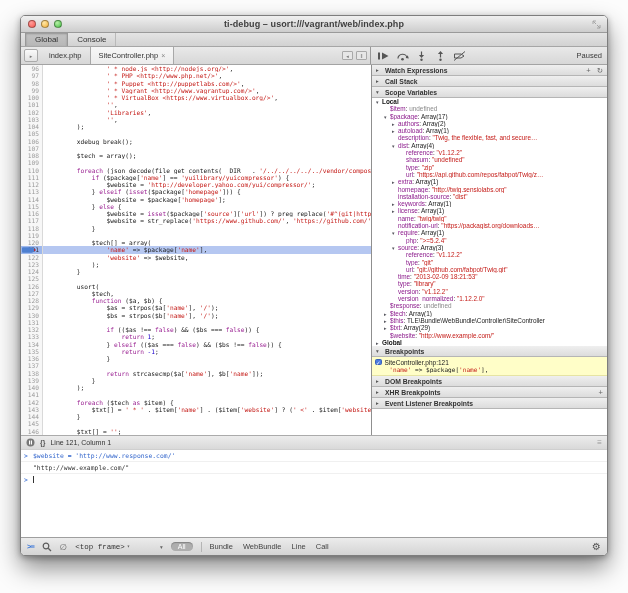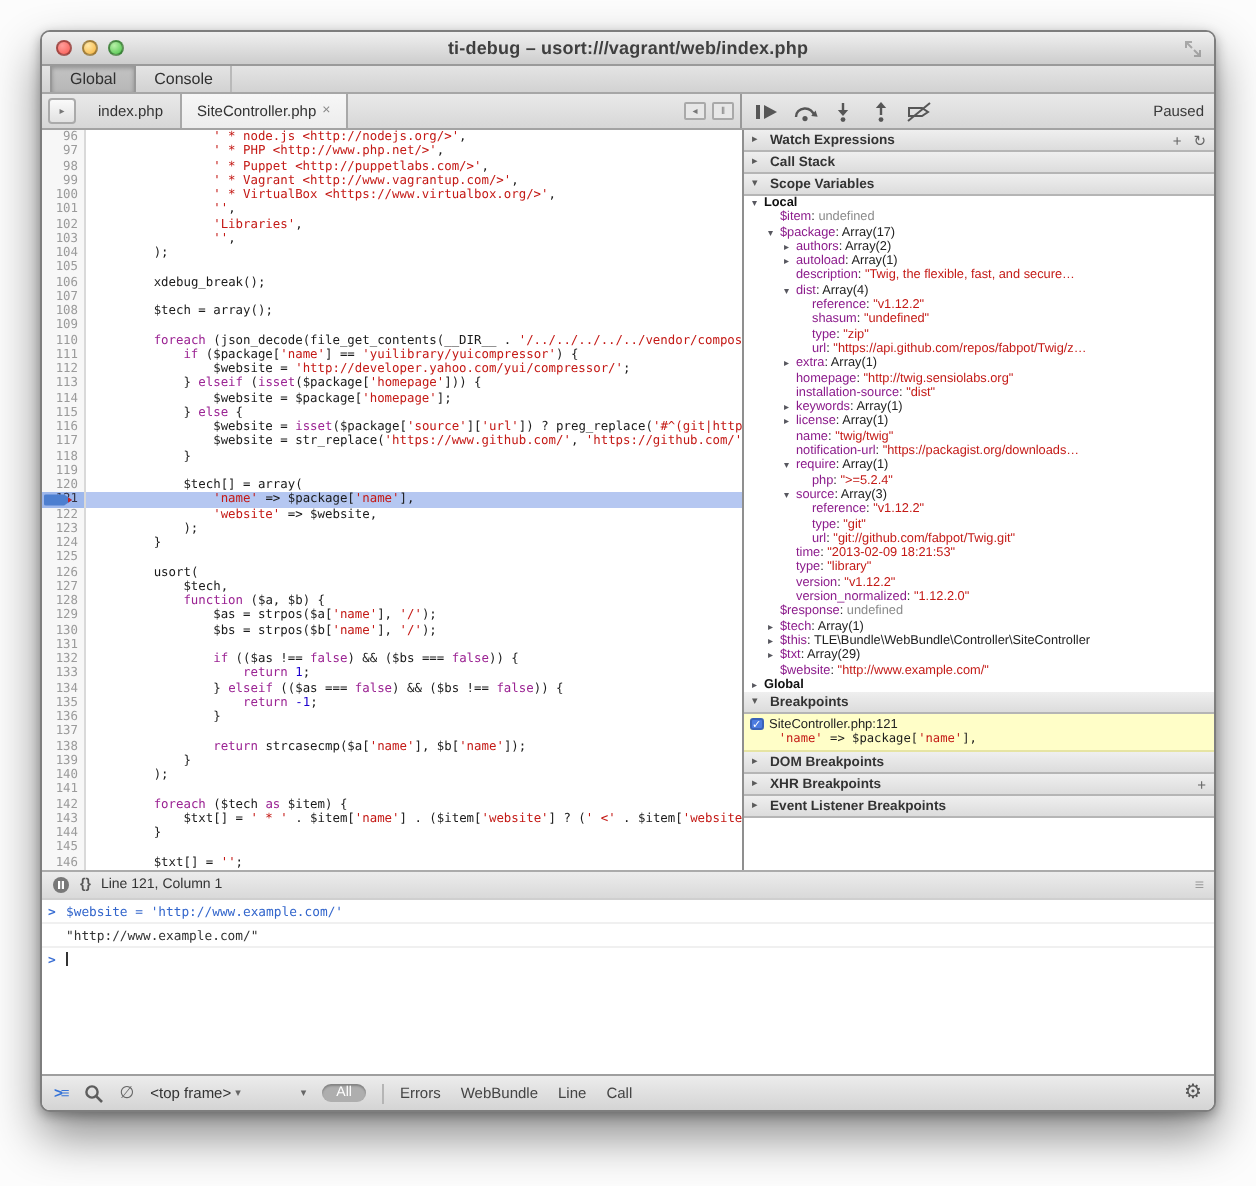--- a/index.html
+++ b/index.html
@@ -85,21 +85,21 @@
   .cchev{width:9px;flex:none;font-weight:bold;}
   .chev-blue{color:#3b6fd4;}
   .ccmd{color:#3366cc;}
   .cres{color:#333;}
   .cursor{display:inline-block;width:1px;height:7px;background:#333;vertical-align:-1px;}
   
   .bottombar{height:18px;flex:none;background:linear-gradient(#ececec,#d4d4d4);border-top:1px solid #9f9f9f;
     display:flex;align-items:center;padding:0 6px;gap:8px;font-size:7.5px;color:#444;}
   .cons-toggle{color:#3573d8;font-weight:bold;font-size:7.5px;letter-spacing:-1px;}
   .clear-ic{font-size:8.5px;color:#666;}
-  .frame-sel{display:flex;align-items:center;gap:2px;color:#333;}
+  .frame-sel{display:flex;align-items:center;gap:2px;color:#333;font-family:Liberation Mono, monospace;}
   .dd{font-size:5.5px;color:#666;}
   .lone-dd{margin-left:22px;}
   .pill{background:#aeaeae;color:#fff;border-radius:7px;padding:1px 7px;font-size:7px;
     box-shadow:inset 0 1px 1px rgba(0,0,0,.25);}
   .vsep{width:1px;height:10px;background:#b5b5b5;}
   .filters{display:flex;gap:10px;}
   .gear{margin-left:auto;font-size:10px;color:#555;}
   svg{display:block;}
 </style>
 </head>
@@ -337,21 +337,21 @@
         </svg>
     </span>
     <span class="braces">{}</span>
     <span class="linecol">Line 121, Column 1</span>
     <span class="grip">≡</span>
   </div>
 
   <div class="console">
     <div class="crow">
       <span class="cchev chev-blue">&gt;</span>
-      <span class="ccmd">$website = 'http://www.example.com/'</span>
+      <span class="ccmd">$website = 'http://www.response.com/'</span>
     </div>
     <div class="crow">
       <span class="cchev"></span>
       <span class="cres">"http://www.example.com/"</span>
     </div>
     <div class="crow" style="border-bottom:none">
       <span class="cchev chev-blue">&gt;</span>
       <span class="cursor"></span>
     </div>
   </div>
@@ -366,21 +366,21 @@
     </span>
     <span class="clear-ic">∅</span>
     <span class="frame-sel">
       <span>&lt;top frame&gt;</span>
       <span class="dd">▾</span>
     </span>
     <span class="dd lone-dd">▾</span>
     <span class="pill">All</span>
     <span class="vsep"></span>
     <span class="filters" id="filters">
-        <span>Errors</span>
+        <span>Bundle</span>
         <span>WebBundle</span>
         <span>Line</span>
         <span>Call</span>
       </span>
     <span class="gear">⚙</span>
   </div>
 
 </div>
 
 </body></html>

